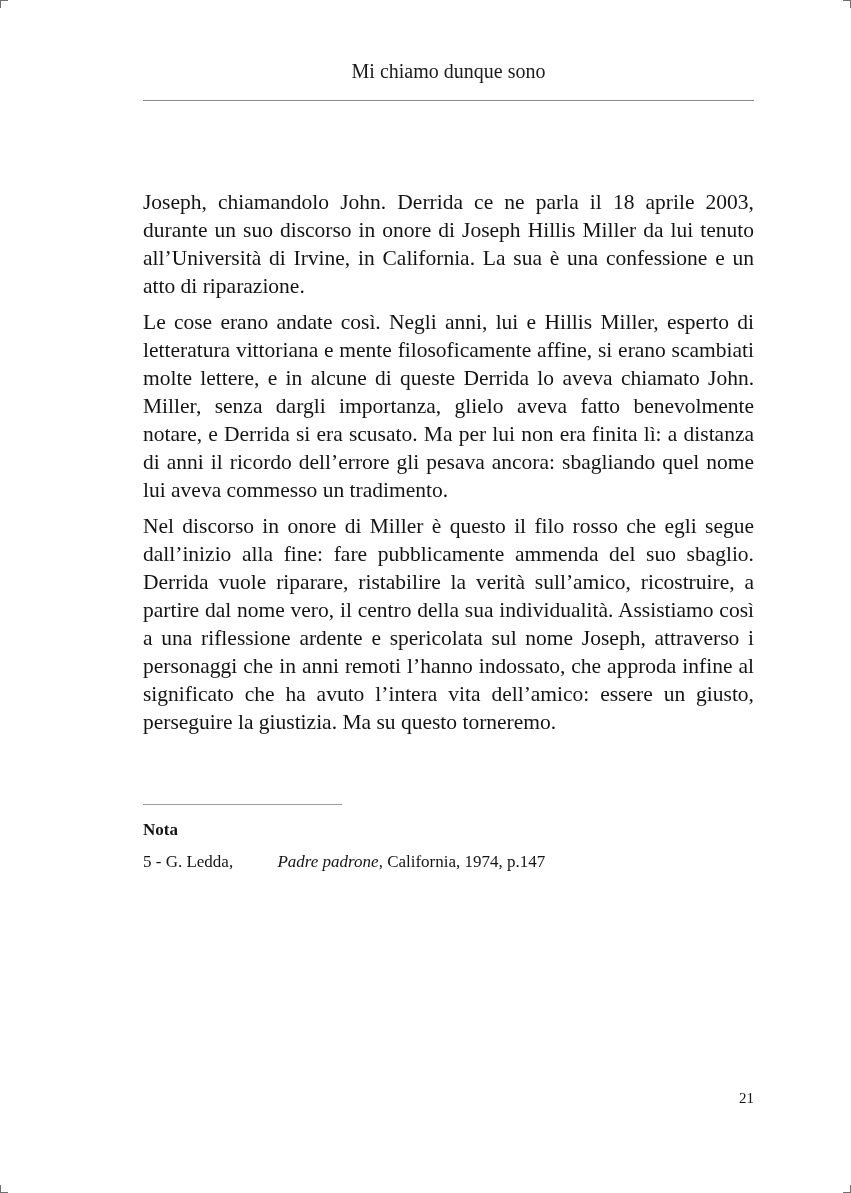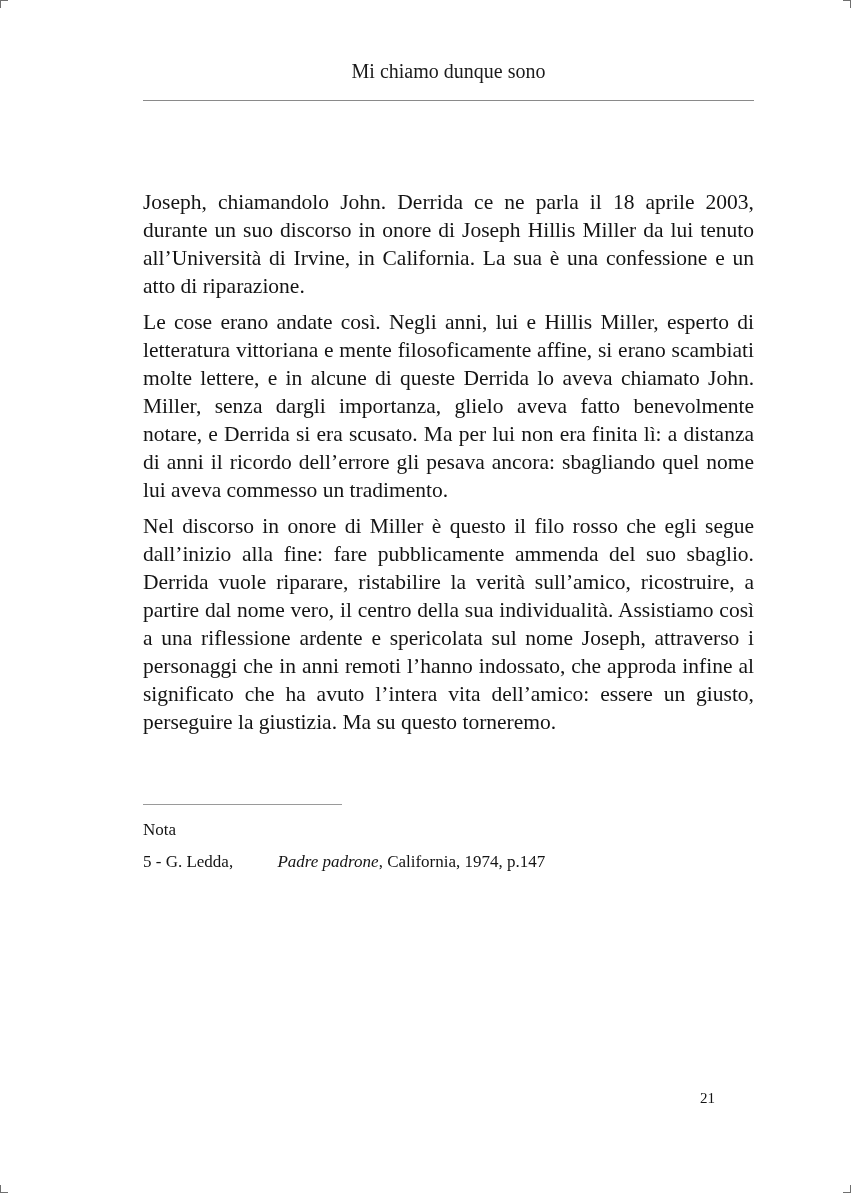--- a/index.html
+++ b/index.html
@@ -61,36 +61,37 @@
       top: 804px;
       width: 199px;
       height: 1px;
       background: #9a9a9a;
     }
     .note-title {
       position: absolute;
       left: 143px;
       top: 819px;
       font-size: 17px;
-      font-weight: normal;
+      font-weight: bold;
       line-height: 22px;
     }
     .note-item {
       position: absolute;
       left: 143px;
       top: 850px;
       font-size: 17px;
       line-height: 24px;
     }
     .note-item i { font-style: italic; margin-left: 40px; }
     .page-number {
       position: absolute;
       left: 700px;
       top: 1088px;
       width: 54px;
+      text-align: right;
       font-size: 15px;
       line-height: 20px;
     }
   </style>
 </head>
 <body>
 
 <div class="crop h" style="left:0;top:0;"></div>
 <div class="crop v" style="left:0;top:0;"></div>
 <div class="crop h" style="left:843px;top:0;"></div>

